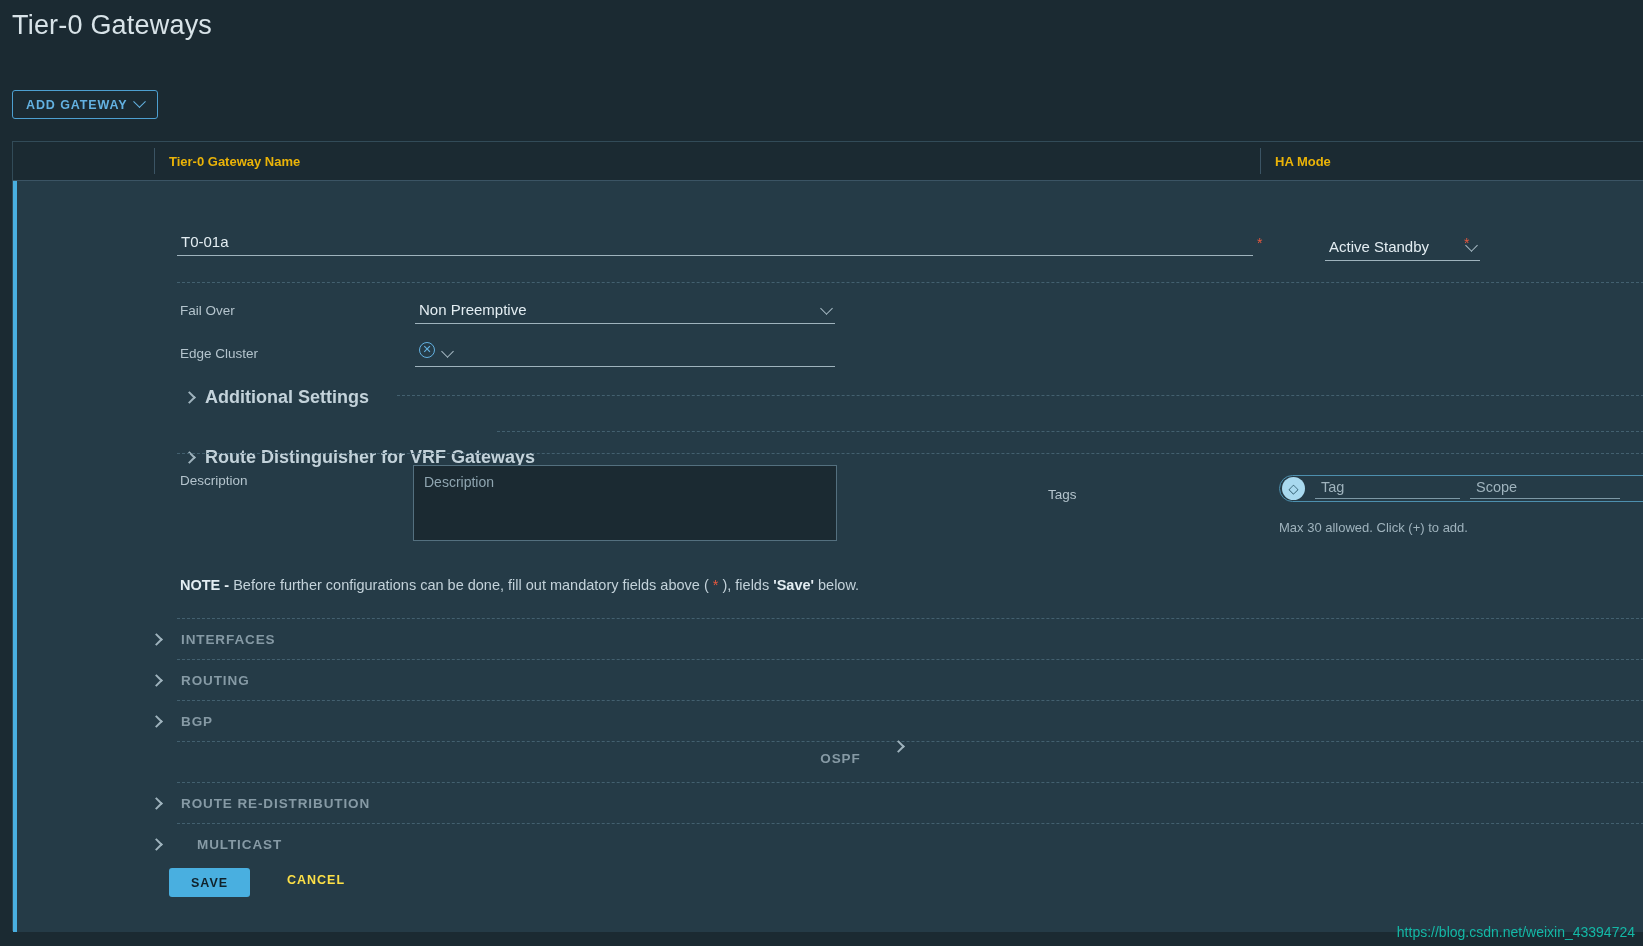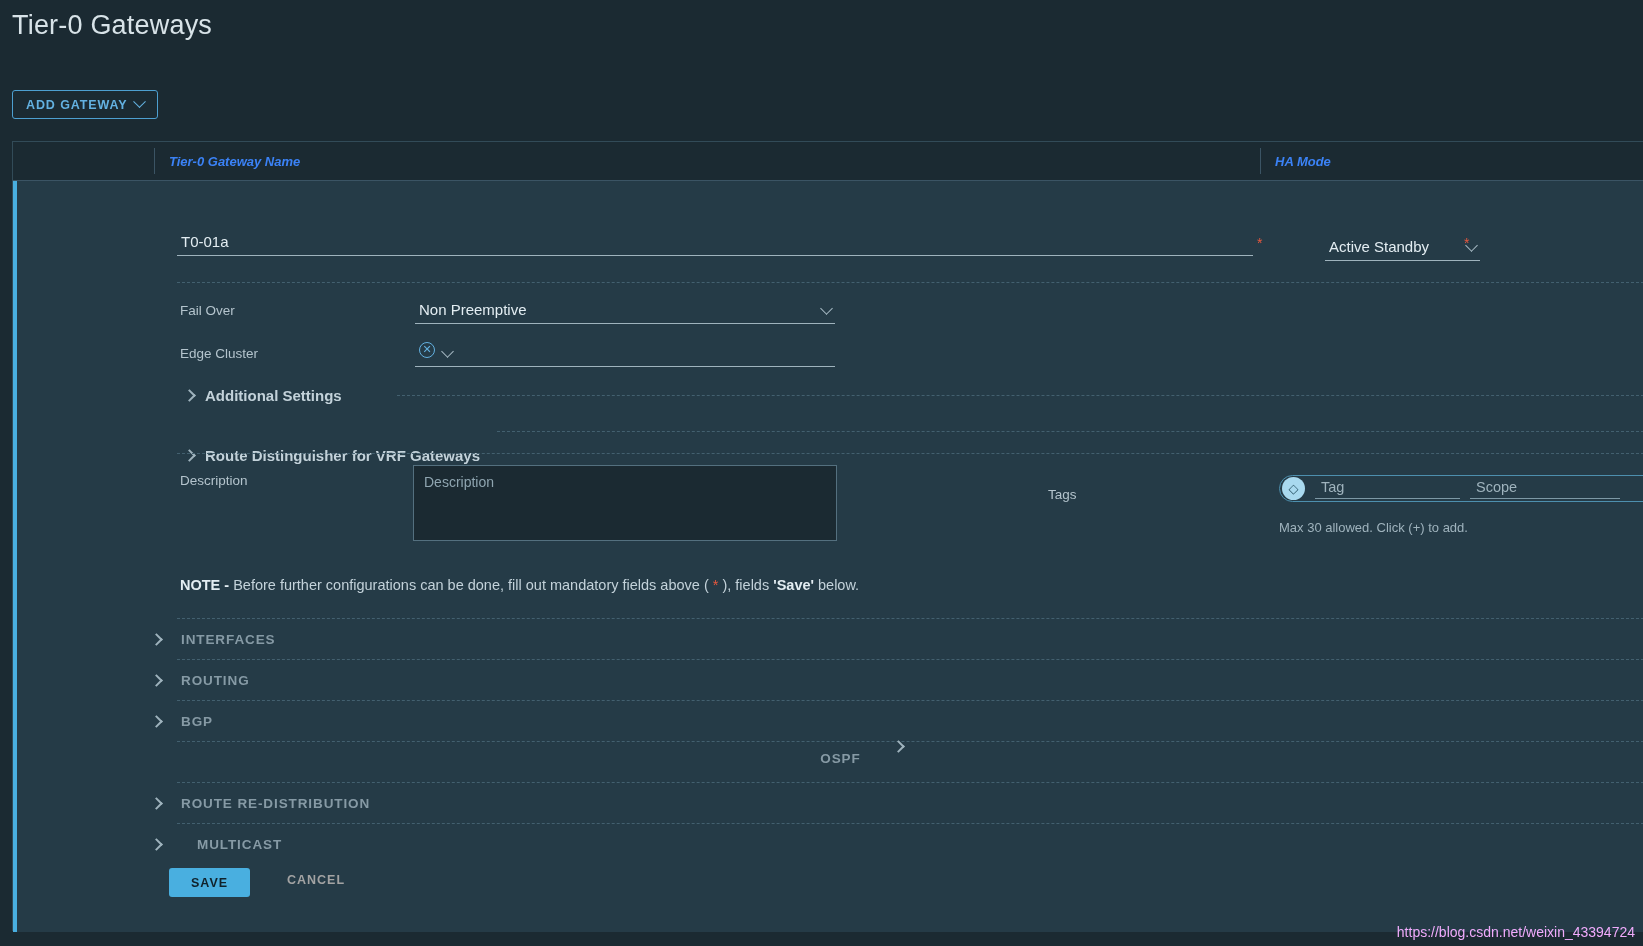--- a/index.html
+++ b/index.html
@@ -42,24 +42,23 @@
     background: #1b2a32;
   }
   .grid-head {
     position: relative;
     height: 39px;
     border-bottom: 1px solid #3b5464;
     display: flex; align-items: center;
     background: #1b2a32;
   }
   .th {
-    font-size: 13px; font-weight: 700; color: #3b82f6;
+    font-size: 13px; font-weight: 700; color: #eab308;
     height: 100%; display: flex; align-items: center;
     padding-left: 14px;
-    font-style: italic;
   }
   .th-spacer { width: 141px; }
   .th-sep {
     width: 1px; height: 26px; background: #3b5464;
     align-self: center;
   }
   .th-name { flex: 0 0 1105px; }
   .th-ha   { flex: 1 1 auto; }
 
   
@@ -123,21 +122,21 @@
     display: flex; align-items: center; gap: 11px;
     cursor: pointer;
   }
   .chev-r {
     width: 9px; height: 9px;
     border-right: 2px solid #9fb3bd;
     border-bottom: 2px solid #9fb3bd;
     transform: rotate(-45deg);
   }
   .sub-sec .lbl {
-    font-size: 15px; font-weight: 700; color: #c3d2da;
+    font-size: 18px; font-weight: 700; color: #c3d2da;
   }
 
   
   .desc-box {
     position: absolute;
     background: #1b2a32;
     border: 1px solid #54707f;
     color: #8fa5b0; font-size: 14px;
     font-family: "Liberation Sans", sans-serif;
     padding: 8px 10px; resize: none; outline: none;
@@ -202,28 +201,28 @@
     background: #49afe0; color: #10222c;
     border: none; border-radius: 3px;
     height: 29px; padding: 0 22px;
     font-size: 12.5px; font-weight: 700; letter-spacing: 1px;
     font-family: "Liberation Sans", sans-serif;
     cursor: pointer;
   }
   .btn-cancel {
     position: absolute;
     background: transparent; border: none;
-    color: #a3a3a3; font-size: 12.5px; font-weight: 700;
+    color: #fde047; font-size: 12.5px; font-weight: 700;
     letter-spacing: 1px; cursor: pointer;
     font-family: "Liberation Sans", sans-serif;
   }
 
   .watermark {
     position: absolute; right: 8px; bottom: 6px;
-    font-size: 14px; color: #f0abfc; padding-left: 21px;
+    font-size: 14px; color: #14b8a6; padding-left: 21px;
   }
 </style>
 </head>
 <body>
 
 <div class="page-title">Tier-0 Gateways</div>
 
 <div class="add-gateway-btn">
   <span>ADD GATEWAY</span>
   <span class="chev-sm"></span>

